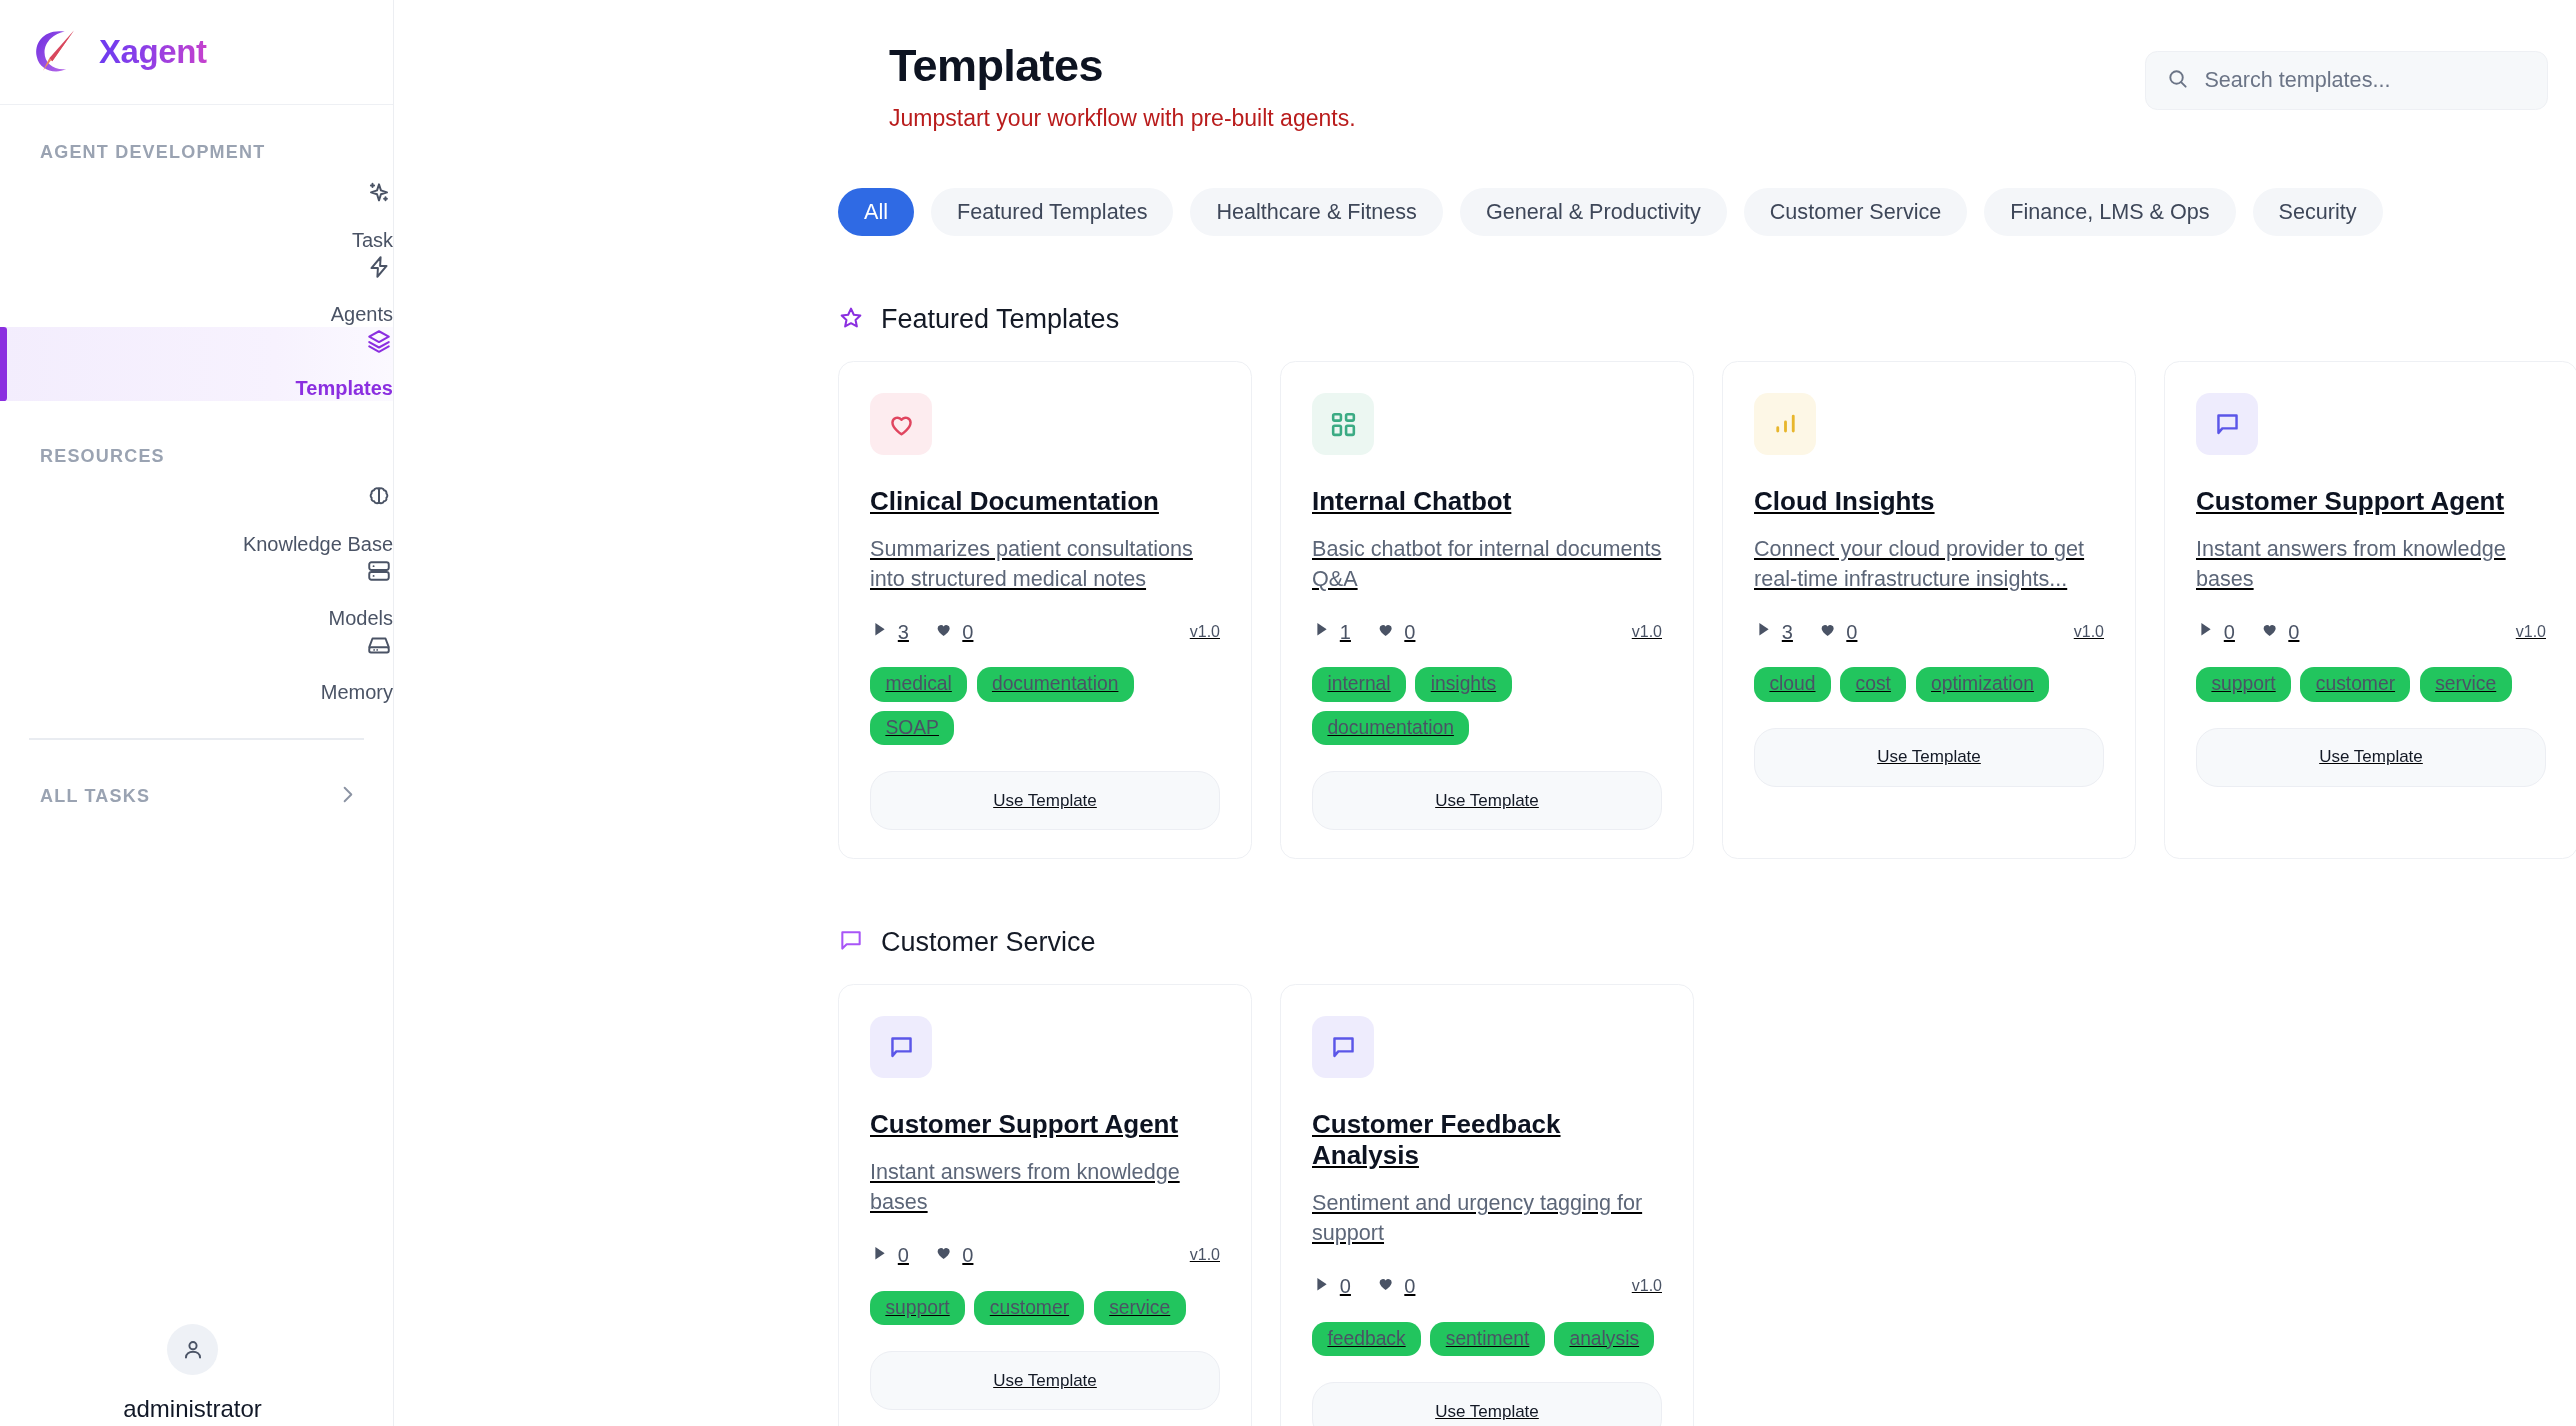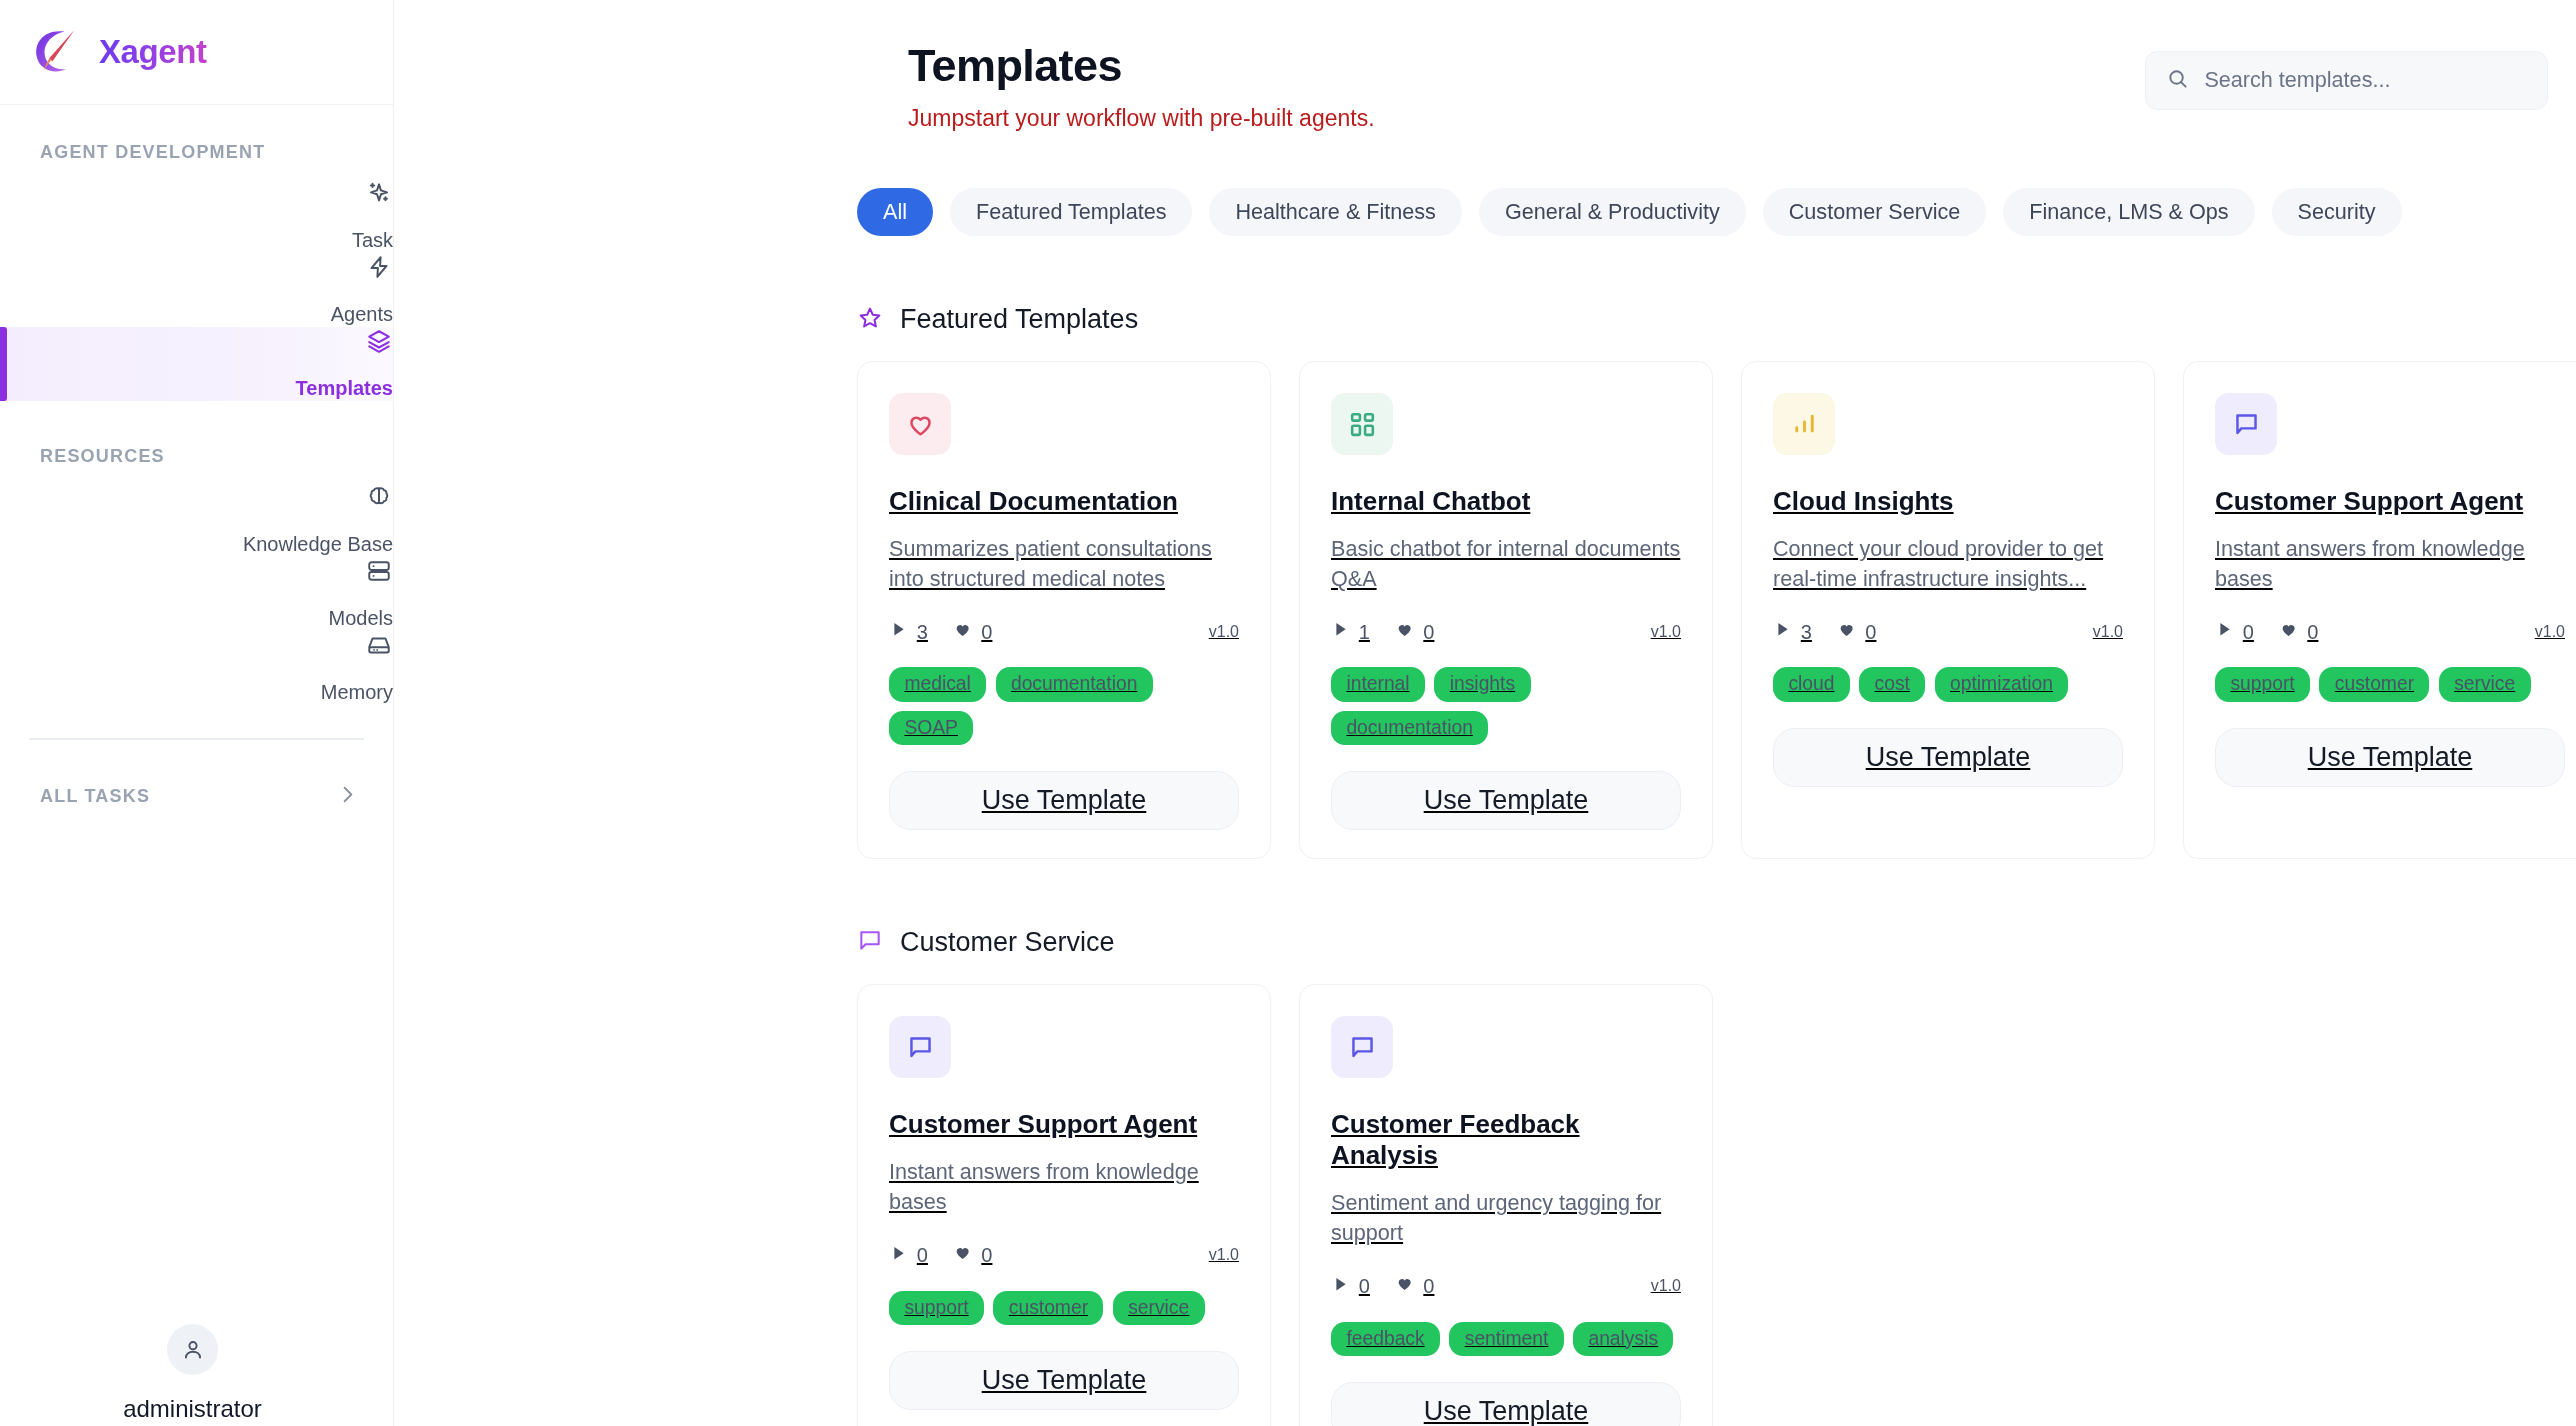--- a/index.html
+++ b/index.html
@@ -2,21 +2,21 @@
 <html style="font-size:12.3px"><head>
 <meta charset="utf-8">
 <style>
   * { box-sizing: border-box; margin: 0; padding: 0; }
   html, body {
     width: 2576px; height: 1426px;
     font-family: "Liberation Sans", sans-serif;
     background: #ffffff;
     overflow: hidden;
   }
-  .app { display: flex; width: 2576px; height: 1426px; gap: 19px; }
+  .app { display: flex; width: 2576px; height: 1426px; }
 
   
   .sidebar {
     width: 394px; height: 1426px;
     background: #ffffff;
     border-right: 1.5px solid #eceef2;
     display: flex; flex-direction: column;
     flex: 0 0 394px;
     position: relative;
   }
@@ -136,21 +136,21 @@
   .card-version { font-size: 16px; color: #4a5365; }
   .tags { display: flex; flex-wrap: wrap; gap: 9.3px; margin-top: 23px; }
   .tag {
     background: #22c55e; color: #4a5365; border-radius: 14px;
     padding: 6.2px 15.4px; font-size: 19.3px;
   }
   .card-btn {
     margin-top: 26px; height: 59px; border-radius: 22px;
     background: #f7f9fb; border: 1.5px solid #eceef3;
     display: flex; align-items: center; justify-content: center;
-    font-size: 27px; color: #141a26; cursor: pointer;
+    font-size: 17px; color: #141a26; cursor: pointer;
   }
   .icon-red { background: #fdecef; }
   .icon-green { background: #ecf7f2; }
   .icon-yellow { background: #fdf7e6; }
   .icon-indigo { background: #eeecfd; }
 </style>
 </head>
 <body>
 
 <div class="app">

